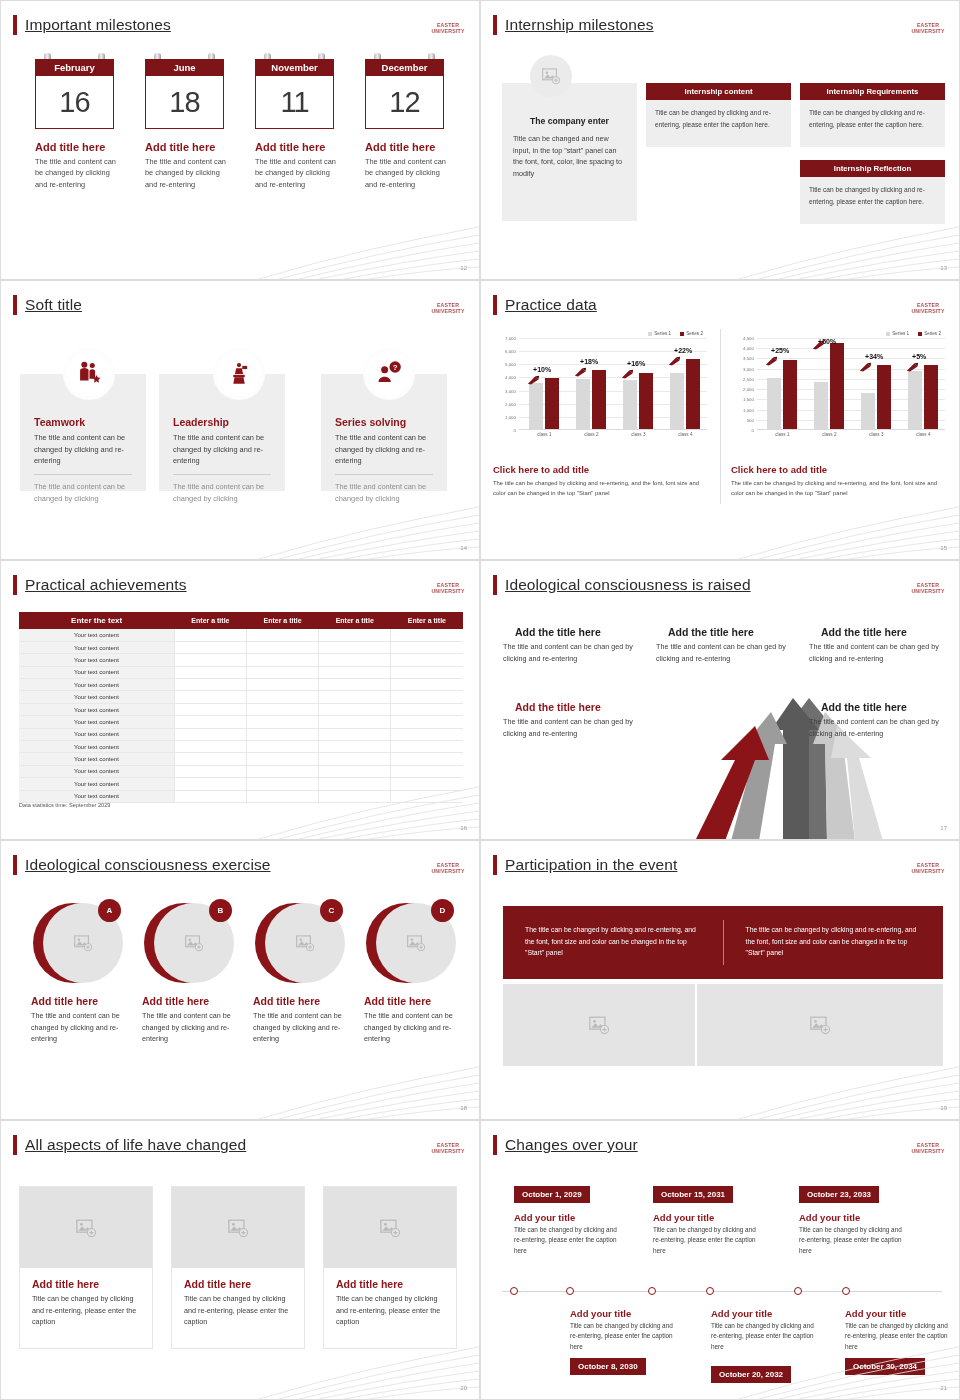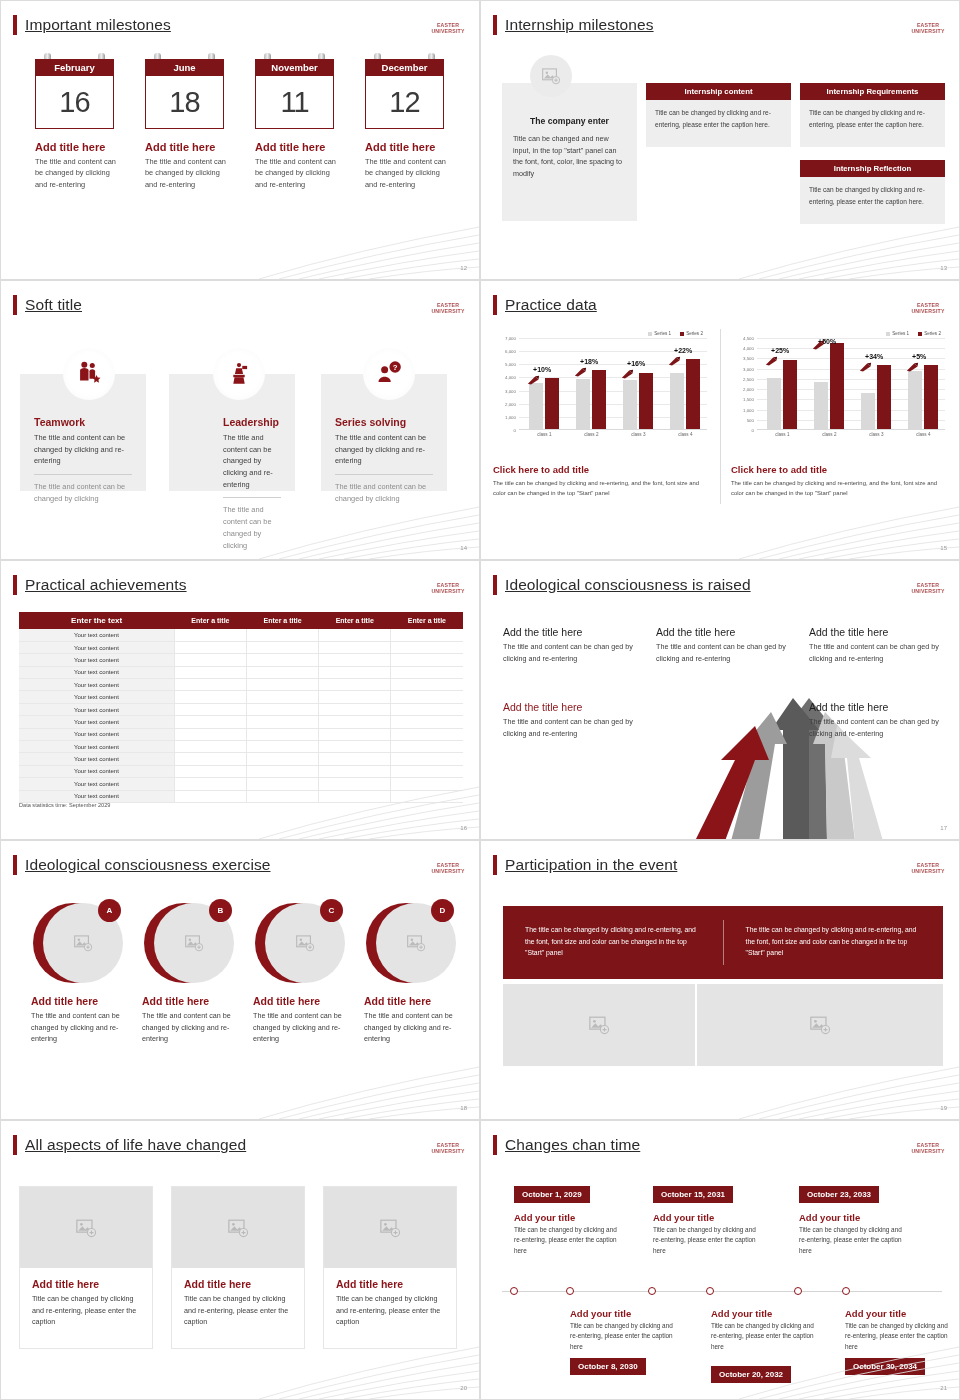--- a/index.html
+++ b/index.html
@@ -127,21 +127,21 @@
     padding: 4px 0; text-align: center; }
   .tbl th.first { font-size: 8px; }
   .tbl td { height: 12.4px; font-size: 6px; color: #333; text-align: center;
     border-bottom: 1px solid #e8e8e8; border-right: 1px solid #e8e8e8; }
   .tbl td.first { background: #f2f2f2; }
   .tbl tr td:last-child { border-right: none; }
   .tbl-note { position: absolute; left: 18px; top: 241px; font-size: 5.6px; color: #555; }
 
   
   .ic-item { position: absolute; width: 132px; }
-  .ic-t { font-size: 10.5px; color: #1f1f1f; font-weight: normal; }
+  .ic-t { font-size: 10.5px; color: #1f1f1f; font-weight: bold; margin-left: 12px; }
   .ic-t.red { color: #8B1419; }
   .ic-b { font-size: 7.2px; color: #3d3d3d; line-height: 1.62; margin-top: 3px; }
 
   
   .cc-wrap { position: absolute; left: 30px; top: 58px; display: flex; gap: 21px; }
   .cc-col { width: 90px; }
   .cc-art { position: relative; width: 90px; height: 86px; }
   .cc-back { position: absolute; left: 2px; top: 4px; width: 80px; height: 80px;
     border-radius: 50%; background: #8B1419; }
   .cc-front { position: absolute; left: 12px; top: 4px; width: 80px; height: 80px;
@@ -362,21 +362,21 @@
         <div class="sk-div"></div>
         <div class="sk-p2">The title and content can be changed by clicking</div>
       </div>
     </div>
     <div class="sk-circle" style="left:62px;">
       <svg width="30" height="30" viewBox="0 0 32 32">
           <use href="#ico-teamwork"></use>
         </svg>
     </div>
 
-    <div class="sk-card" style="left:168px;padding-left:40px;">
+    <div class="sk-card" style="left:158px;">
       <div style="padding:42px 14px 0;">
         <div class="sk-title">Leadership</div>
         <div class="sk-p1">The title and content can be changed by clicking and re-entering</div>
         <div class="sk-div"></div>
         <div class="sk-p2">The title and content can be changed by clicking</div>
       </div>
     </div>
     <div class="sk-circle" style="left:212px;">
       <svg width="26" height="26" viewBox="0 0 32 32">
           <use href="#ico-leader"></use>
@@ -911,21 +911,21 @@
           <path d="M95 80 Q170 66 230 60"></path>
           <path d="M120 80 Q180 71 230 68"></path>
       </g>
     </svg>
     <div class="pagenum">20</div>
   </div>
 
   <div class="slide">
     <div class="title-row">
       <div class="title-bar"></div>
-      <div class="slide-title">Changes chan time</div>
+      <div class="slide-title">Changes over your</div>
     </div>
     <div class="logo">
       <span>EASTER</span>
       <span>UNIVERSITY</span>
     </div>
 
     <div class="tl-line"></div>
     <div class="tl-dot" style="left:29px;"></div>
     <div class="tl-dot" style="left:85px;"></div>
     <div class="tl-dot" style="left:167px;"></div>

